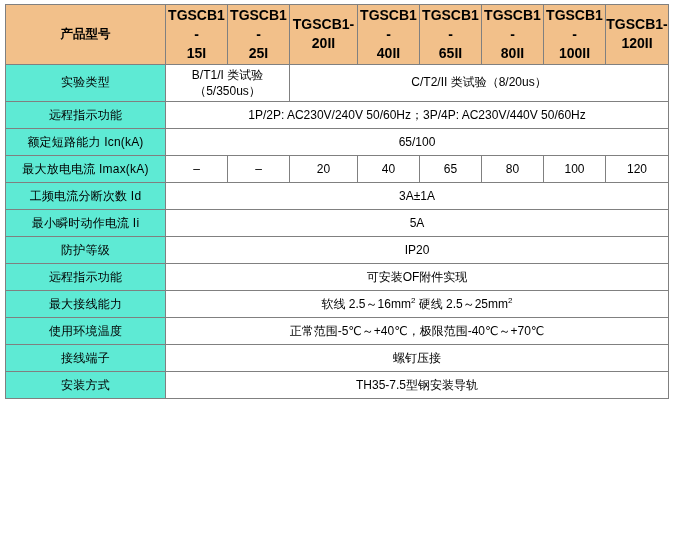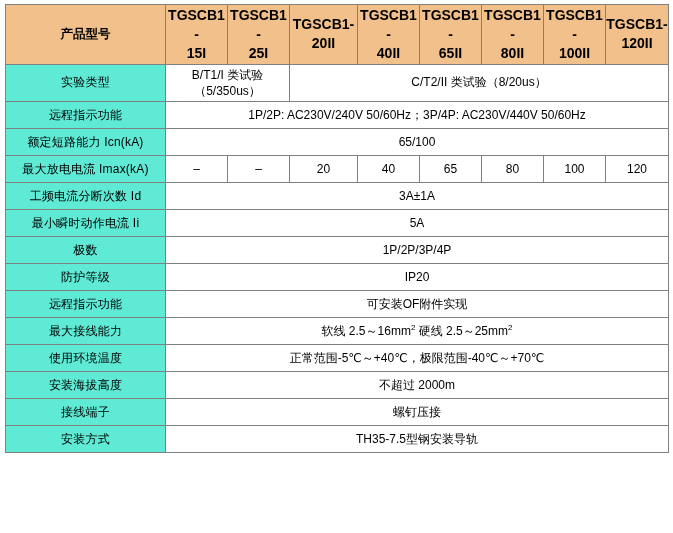--- a/index.html
+++ b/index.html
@@ -149,44 +149,36 @@
         </tr>
         <tr>
           <td class="rowlabel">工频电流分断次数 Id</td>
           <td colspan="8">3A±1A</td>
         </tr>
         <tr>
           <td class="rowlabel">最小瞬时动作电流 Ii</td>
           <td colspan="8">5A</td>
         </tr>
         <tr>
-          <td class="rowlabel">极数</td>
-          <td colspan="8">1P/2P/3P/4P</td>
-        </tr>
-        <tr>
           <td class="rowlabel">防护等级</td>
           <td colspan="8">IP20</td>
         </tr>
         <tr>
           <td class="rowlabel">远程指示功能</td>
           <td colspan="8">可安装OF附件实现</td>
         </tr>
         <tr>
           <td class="rowlabel">最大接线能力</td>
           <td colspan="8">软线 2.5～16mm<sup>2</sup>  硬线 2.5～25mm<sup>2</sup></td>
         </tr>
         <tr>
           <td class="rowlabel">使用环境温度</td>
           <td colspan="8">正常范围-5℃～+40℃，极限范围-40℃～+70℃</td>
         </tr>
         <tr>
-          <td class="rowlabel">安装海拔高度</td>
-          <td colspan="8">不超过 2000m</td>
-        </tr>
-        <tr>
           <td class="rowlabel">接线端子</td>
           <td colspan="8">螺钉压接</td>
         </tr>
         <tr>
           <td class="rowlabel">安装方式</td>
           <td colspan="8">TH35-7.5型钢安装导轨</td>
         </tr>
       </tbody>
   </table>
 

